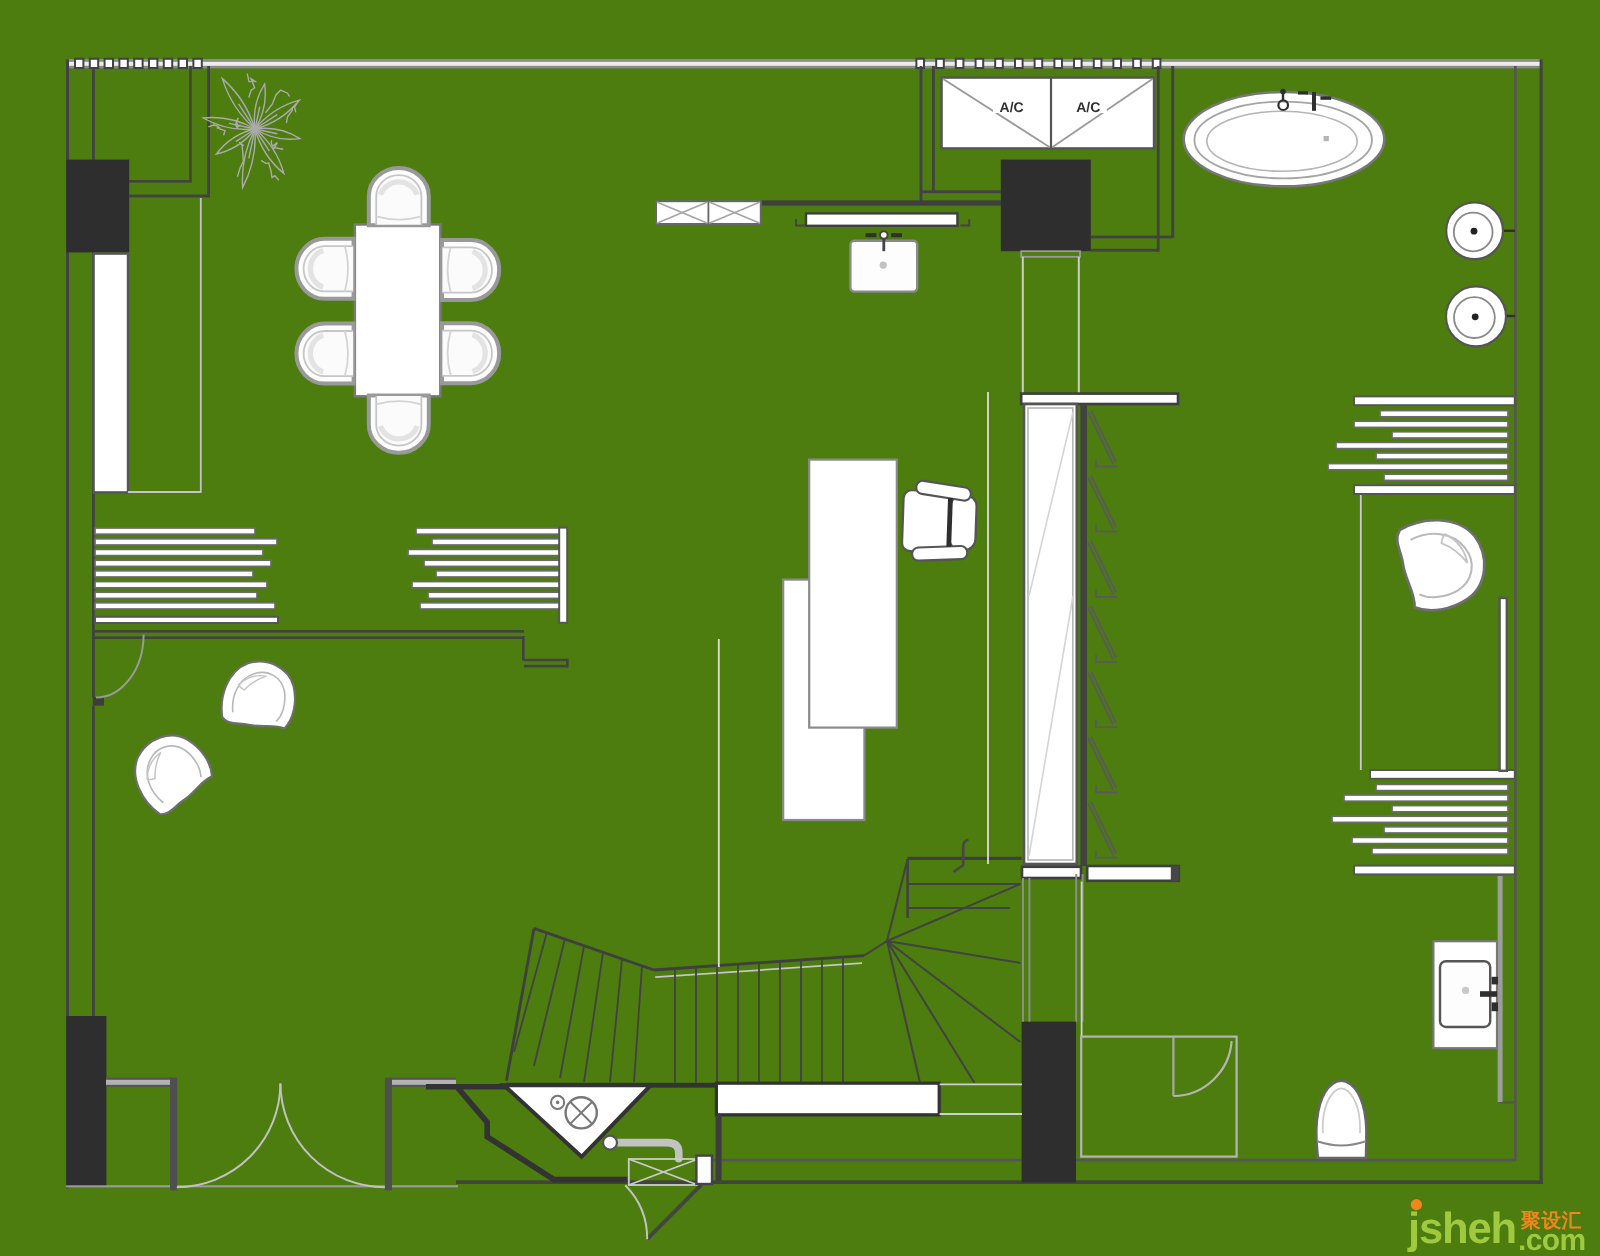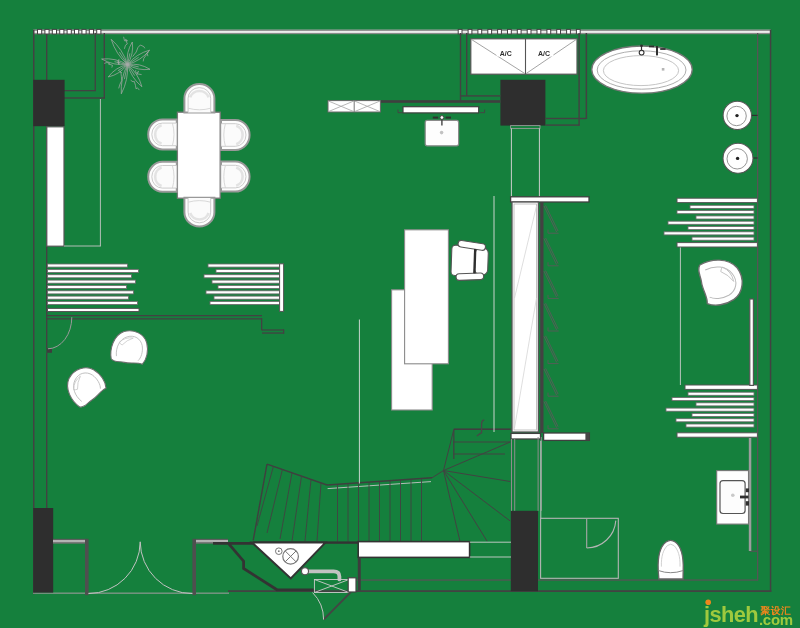--- a/index.html
+++ b/index.html
@@ -1,16 +1,16 @@
 <!DOCTYPE html>
 <html><head>
 <meta charset="utf-8">
 <style>
   html,body{margin:0;padding:0;background:#fff;}
-  .page{position:relative;width:800px;height:628px;background:#15803d;overflow:hidden;
+  .page{position:relative;width:800px;height:628px;background:#4d7c0f;overflow:hidden;
         font-family:"Liberation Sans",sans-serif;}
   svg{position:absolute;left:0;top:0;}
 </style>
 </head>
 <body>
 <div class="page">
 <svg width="800" height="628" viewBox="0 0 800 628">
 
 <g>
   <rect x="33" y="29.8" width="738" height="4.2" fill="#ececec"></rect>

